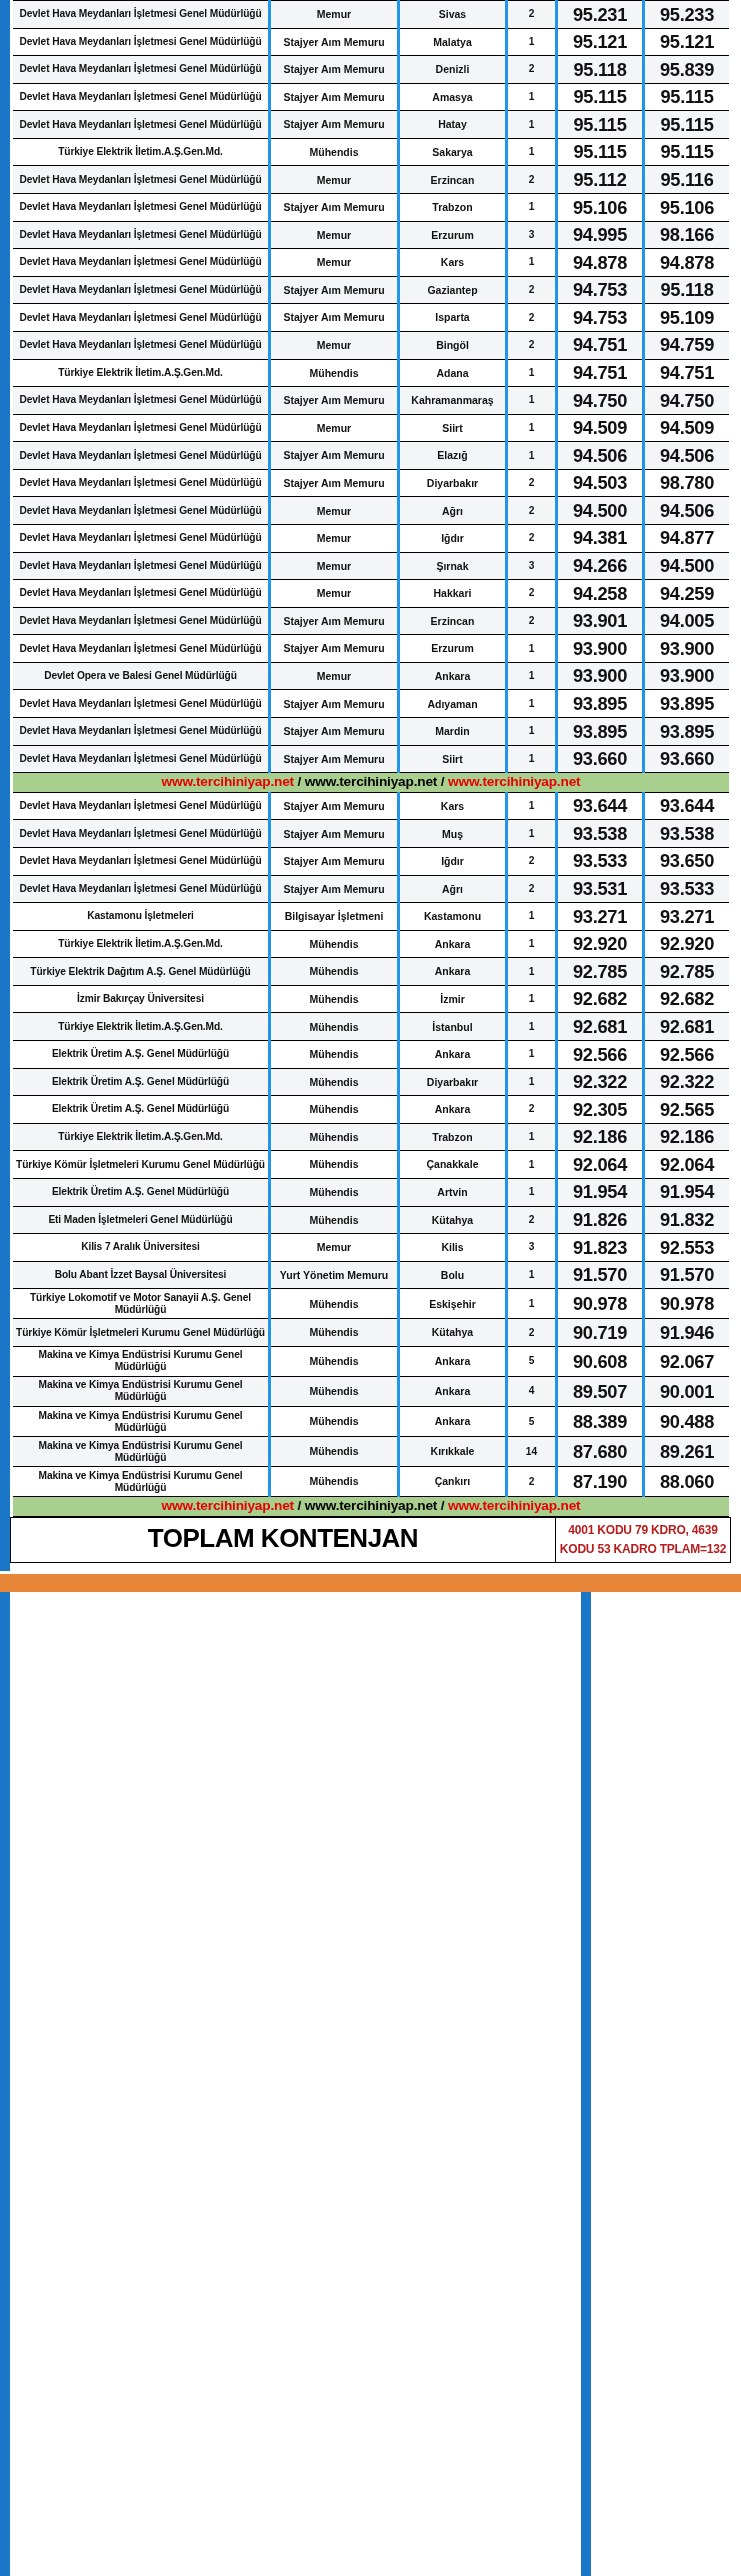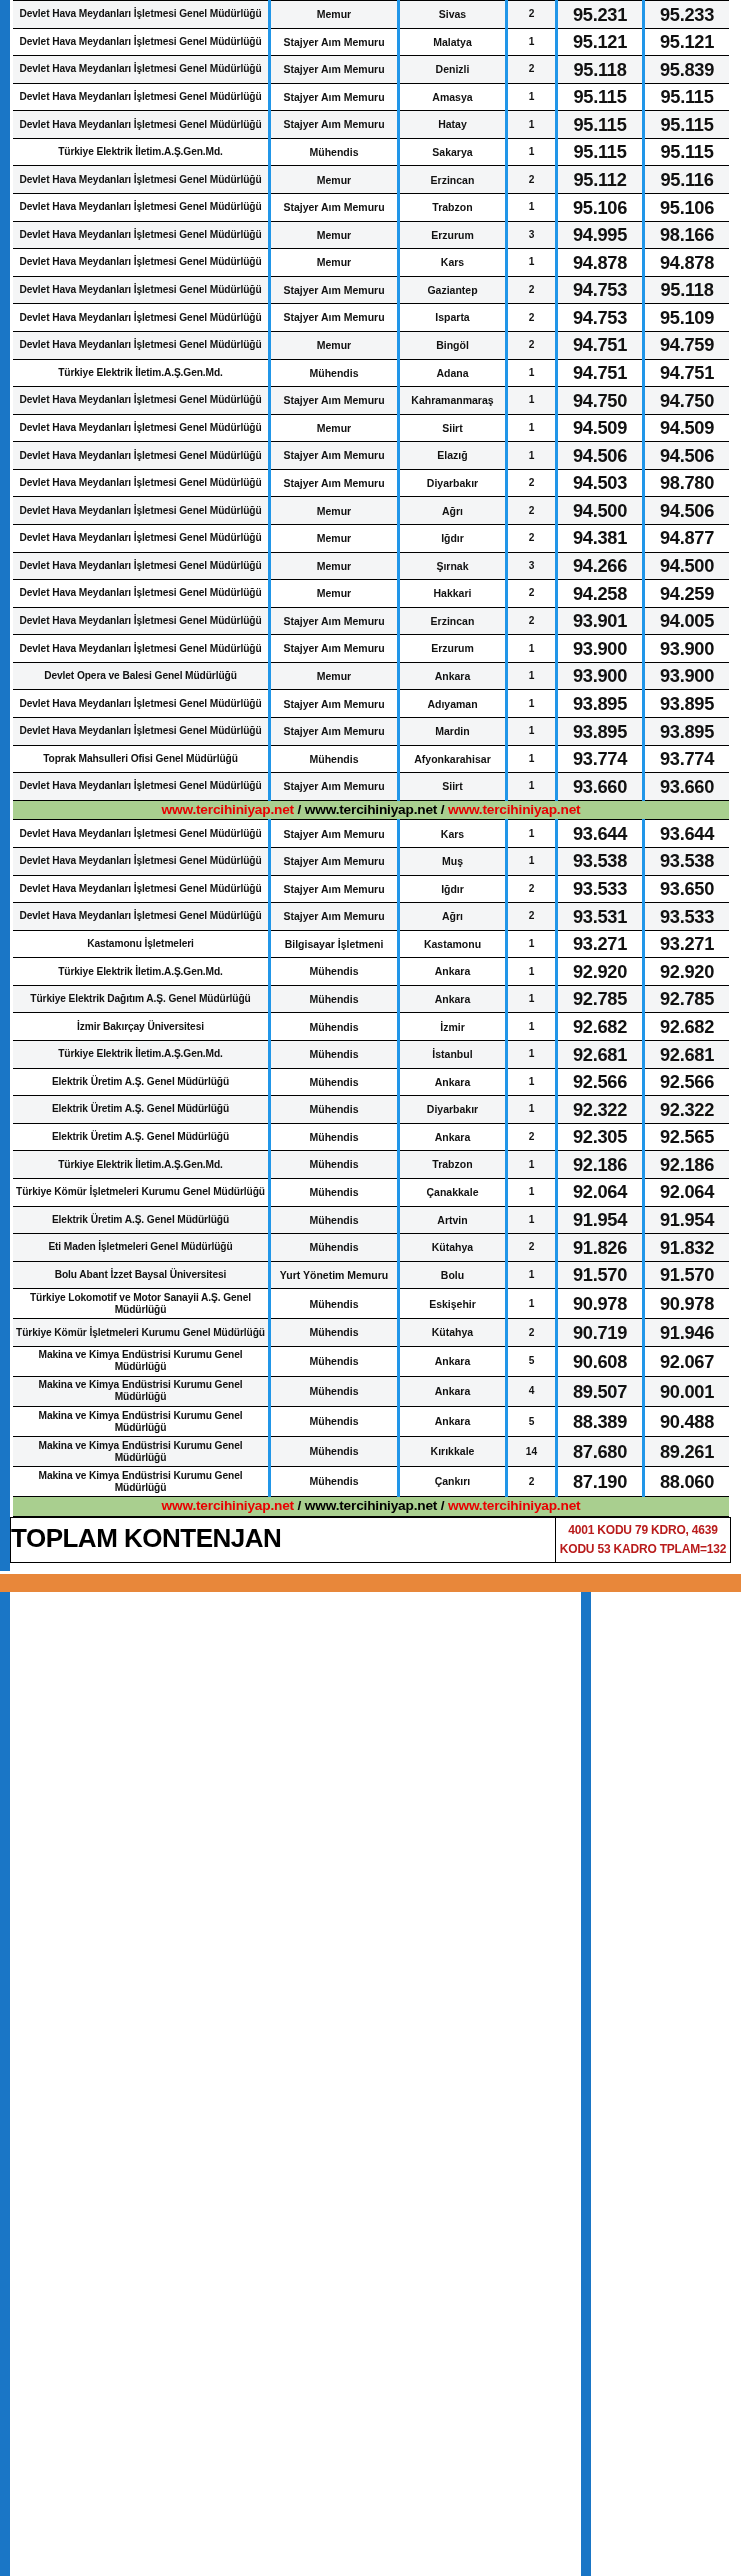--- a/index.html
+++ b/index.html
@@ -108,20 +108,21 @@
   }
   table.footer td {
     border: 0.8px solid #000000;
     vertical-align: middle;
     box-sizing: border-box;
     background: #ffffff;
   }
   td.toplam-label {
     border-left: 3.3px solid #ffffff;
     border-right: 3.3px solid #2196e8;
+    text-align: center;
     font-size: 26px;
     font-weight: bold;
     letter-spacing: -0.5px;
     color: #000000;
     padding: 5px 0 6.7px 0;
   }
   td.toplam-value {
     border-right: 3.3px solid #ffffff;
     text-align: center;
     font-size: 12px;
@@ -365,28 +366,20 @@
             <td class="puan2">93.895</td>
           </tr>
           <tr class="alt">
             <td class="kurum">Devlet Hava Meydanları İşletmesi Genel Müdürlüğü</td>
             <td class="unvan">Stajyer Aım Memuru</td>
             <td class="il">Mardin</td>
             <td class="kont">1</td>
             <td class="puan1">93.895</td>
             <td class="puan2">93.895</td>
           </tr>
-          <tr class="plain">
-            <td class="kurum">Toprak Mahsulleri Ofisi Genel Müdürlüğü</td>
-            <td class="unvan">Mühendis</td>
-            <td class="il">Afyonkarahisar</td>
-            <td class="kont">1</td>
-            <td class="puan1">93.774</td>
-            <td class="puan2">93.774</td>
-          </tr>
           <tr class="alt">
             <td class="kurum">Devlet Hava Meydanları İşletmesi Genel Müdürlüğü</td>
             <td class="unvan">Stajyer Aım Memuru</td>
             <td class="il">Siirt</td>
             <td class="kont">1</td>
             <td class="puan1">93.660</td>
             <td class="puan2">93.660</td>
           </tr>
           <tr class="banner">
             <td colspan="6"><span class="ad-red">www.tercihiniyap.net</span><span class="ad-sep"> / </span><span class="ad-black">www.tercihiniyap.net</span><span class="ad-sep"> / </span><span class="ad-red">www.tercihiniyap.net</span></td>
@@ -511,20 +504,28 @@
             <td class="puan1">91.954</td>
             <td class="puan2">91.954</td>
           </tr>
           <tr class="alt">
             <td class="kurum">Eti Maden İşletmeleri Genel Müdürlüğü</td>
             <td class="unvan">Mühendis</td>
             <td class="il">Kütahya</td>
             <td class="kont">2</td>
             <td class="puan1">91.826</td>
             <td class="puan2">91.832</td>
+          </tr>
+          <tr class="plain">
+            <td class="kurum">Kilis 7 Aralık Üniversitesi</td>
+            <td class="unvan">Memur</td>
+            <td class="il">Kilis</td>
+            <td class="kont">3</td>
+            <td class="puan1">91.823</td>
+            <td class="puan2">92.553</td>
           </tr>
           <tr class="alt">
             <td class="kurum">Bolu Abant İzzet Baysal Üniversitesi</td>
             <td class="unvan">Yurt Yönetim Memuru</td>
             <td class="il">Bolu</td>
             <td class="kont">1</td>
             <td class="puan1">91.570</td>
             <td class="puan2">91.570</td>
           </tr>
           <tr class="plain">

